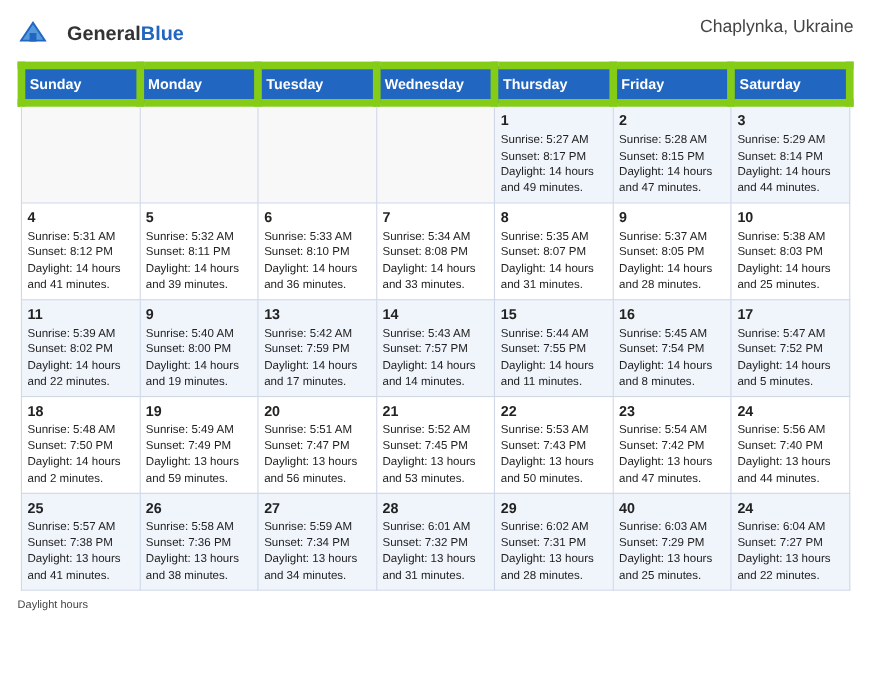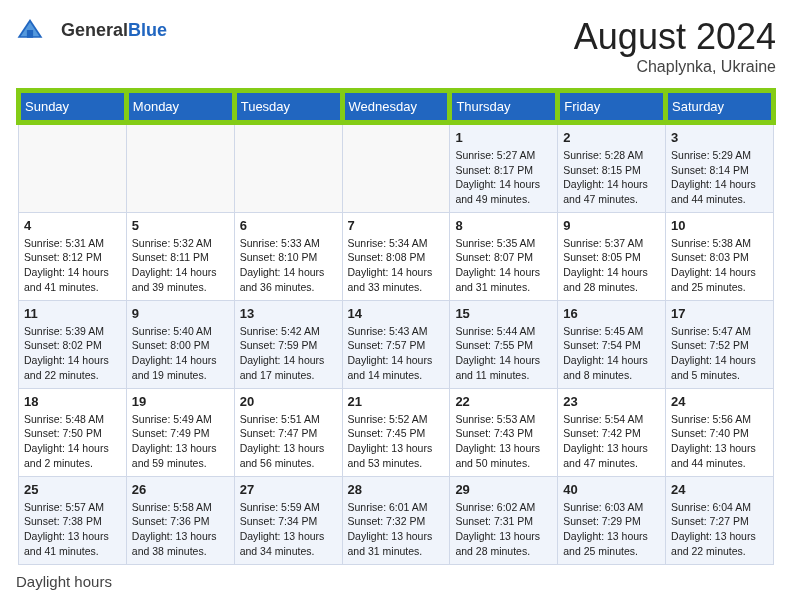--- a/index.html
+++ b/index.html
@@ -39,24 +39,24 @@
     }
     table {
       width: 100%;
       border-collapse: collapse;
       table-layout: fixed;
     }
     thead th {
       background-color: #2166c0;
       color: #fff;
       font-size: 13px;
-      font-weight: normal;
+      font-weight: bold;
       padding: 6px 4px;
       text-align: left;
-      border: 5px solid #84cc16;
+      border: 7px solid #84cc16;
     }
     tbody tr:nth-child(odd) td {
       background-color: #f0f4fb;
     }
     tbody tr:nth-child(even) td {
       background-color: #ffffff;
     }
     td {
       vertical-align: top;
       padding: 5px 5px;
@@ -73,41 +73,40 @@
     .day-info {
       font-size: 10.5px;
       line-height: 1.4;
       color: #222;
     }
     .empty-cell {
       background-color: #f8f8f8 !important;
     }
     .footer-note {
       margin-top: 8px;
-      font-size: 15px;
+      font-size: 10px;
       color: #444;
       text-align: left;
     }
   </style>
 </head>
 <body>
 
 <div class="header">
   <div class="logo">
     <svg class="logo-icon" viewBox="0 0 36 36">
       <polygon points="18,4 34,28 2,28" fill="#2166c0"></polygon>
       <polygon points="18,8 30,26 6,26" fill="#5599dd"></polygon>
       <rect x="14" y="18" width="8" height="10" fill="#2166c0"></rect>
     </svg>
     <div>
       <span style="font-size:18px;font-weight:bold;color:#333;">General</span><span style="font-size:18px;font-weight:bold;color:#2166c0;">Blue</span>
     </div>
   </div>
   <div class="title-block">
-    <div class="month-year">August 2024</div>
     <div class="location">Chaplynka, Ukraine</div>
   </div>
 </div>
 
 <table>
   <thead>
     <tr>
     <th>Sunday</th>
         <th>Monday</th>
         <th>Tuesday</th>

